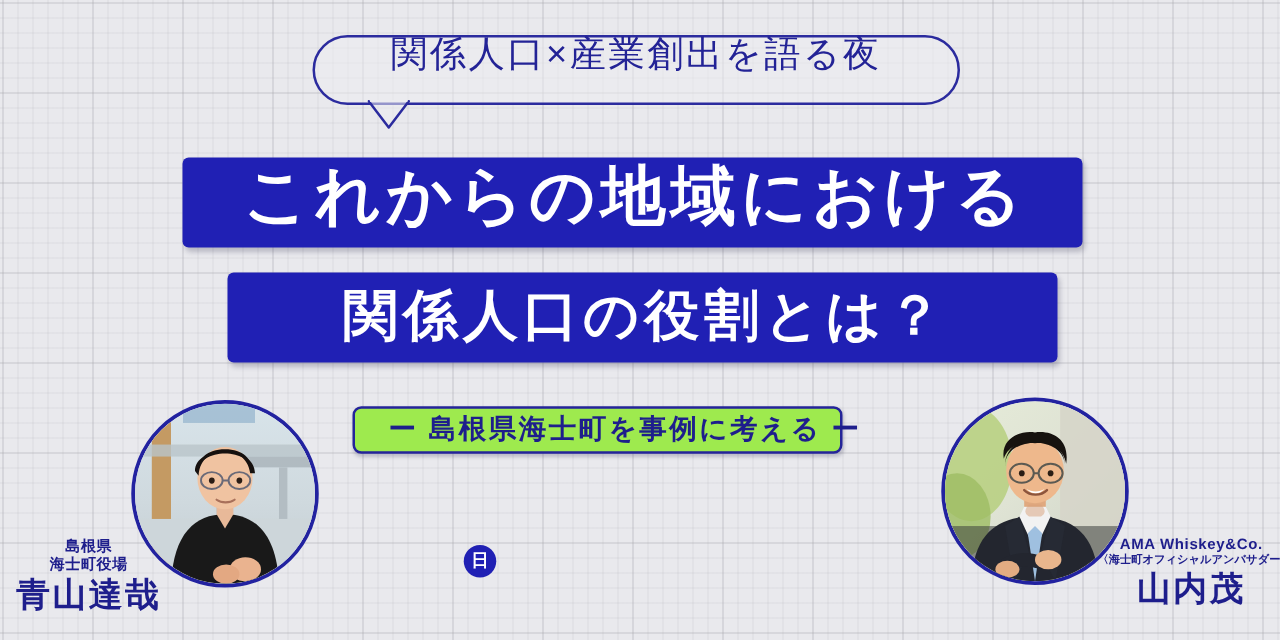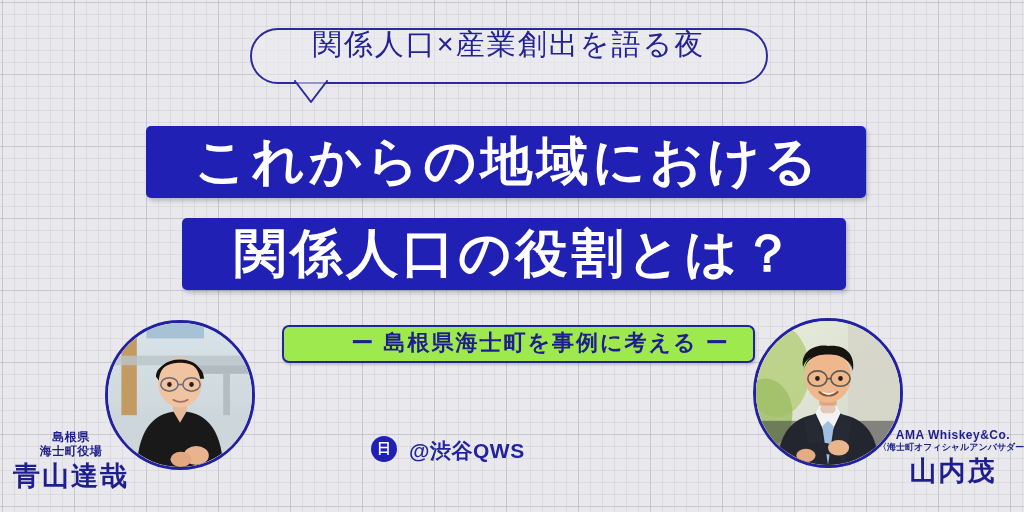--- a/index.html
+++ b/index.html
@@ -78,40 +78,41 @@
     left: 146px;
     top: 126px;
     width: 720px;
     height: 72px;
   }
   #title-line-1 .band-text {
     font-size: 52px;
     letter-spacing: 4px;
     padding-left: 4px;
     padding-bottom: 3px;
+    font-family: Liberation Mono, monospace;
   }
   #title-line-2 {
     left: 182px;
     top: 218px;
     width: 664px;
     height: 72px;
   }
   #title-line-2 .band-text {
-    font-size: 52px;
+    font-size: 44px;
     letter-spacing: 4px;
     padding-left: 4px;
     padding-bottom: 3px;
   }
 
   
   #subtitle-pill {
     position: absolute;
     left: 282px;
     top: 325px;
-    width: 473px;
+    width: 392px;
     height: 38px;
     background: #9eea4e;
     border: 2px solid #242499;
     border-radius: 7px;
     display: flex;
     align-items: center;
     justify-content: center;
     box-sizing: border-box;
     box-shadow: 1px 2px 3px rgba(60,60,90,0.25);
     padding-left: 44px;
@@ -324,17 +325,16 @@
 
   <div class="speaker-block" id="speaker-right">
     <div class="affil">AMA Whiskey&amp;Co.</div>
     <div class="affil-sm">〈海士町オフィシャルアンバサダー〉</div>
     <div class="speaker-name">山内茂</div>
   </div>
 
   <div id="date-block">
     <span id="day-badge">日</span>
     <div id="time-venue">
-      <div id="event-venue">@渋谷QWS</div>
     </div>
   </div>
 
 </div>
 
 </body></html>

